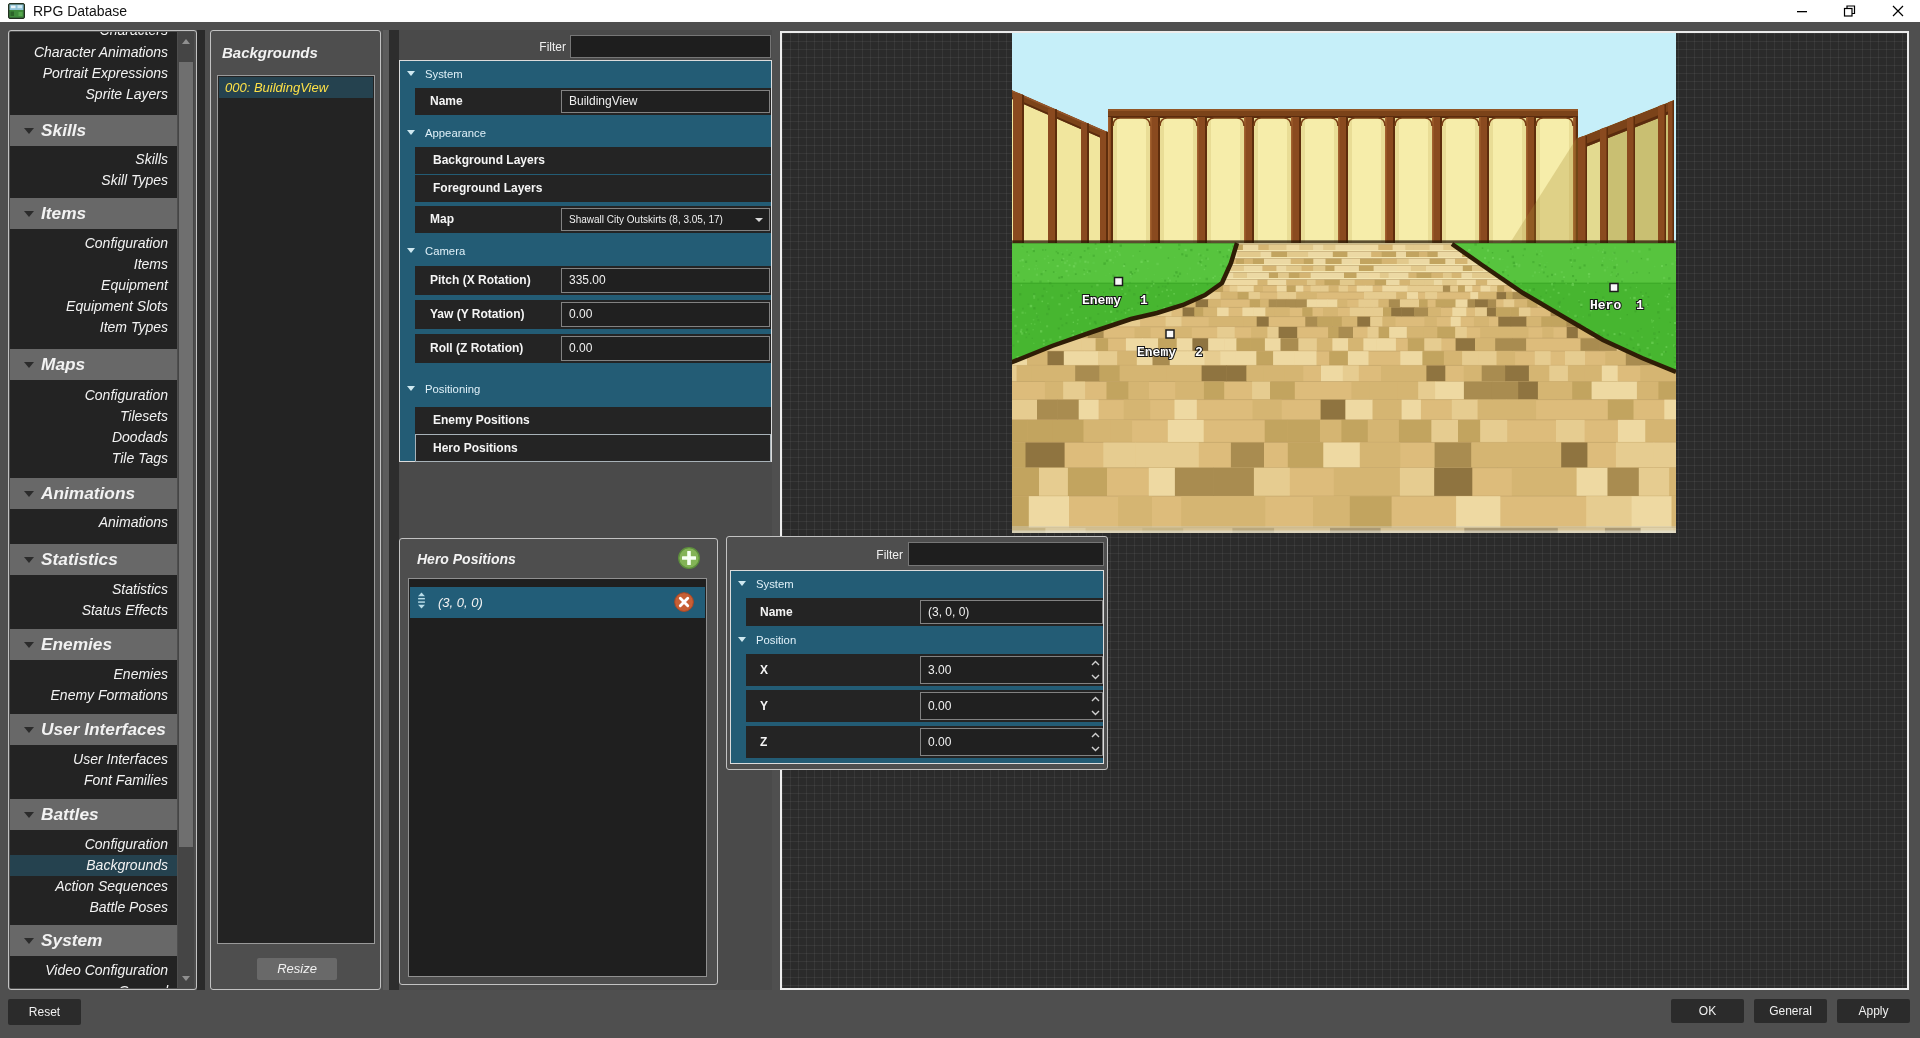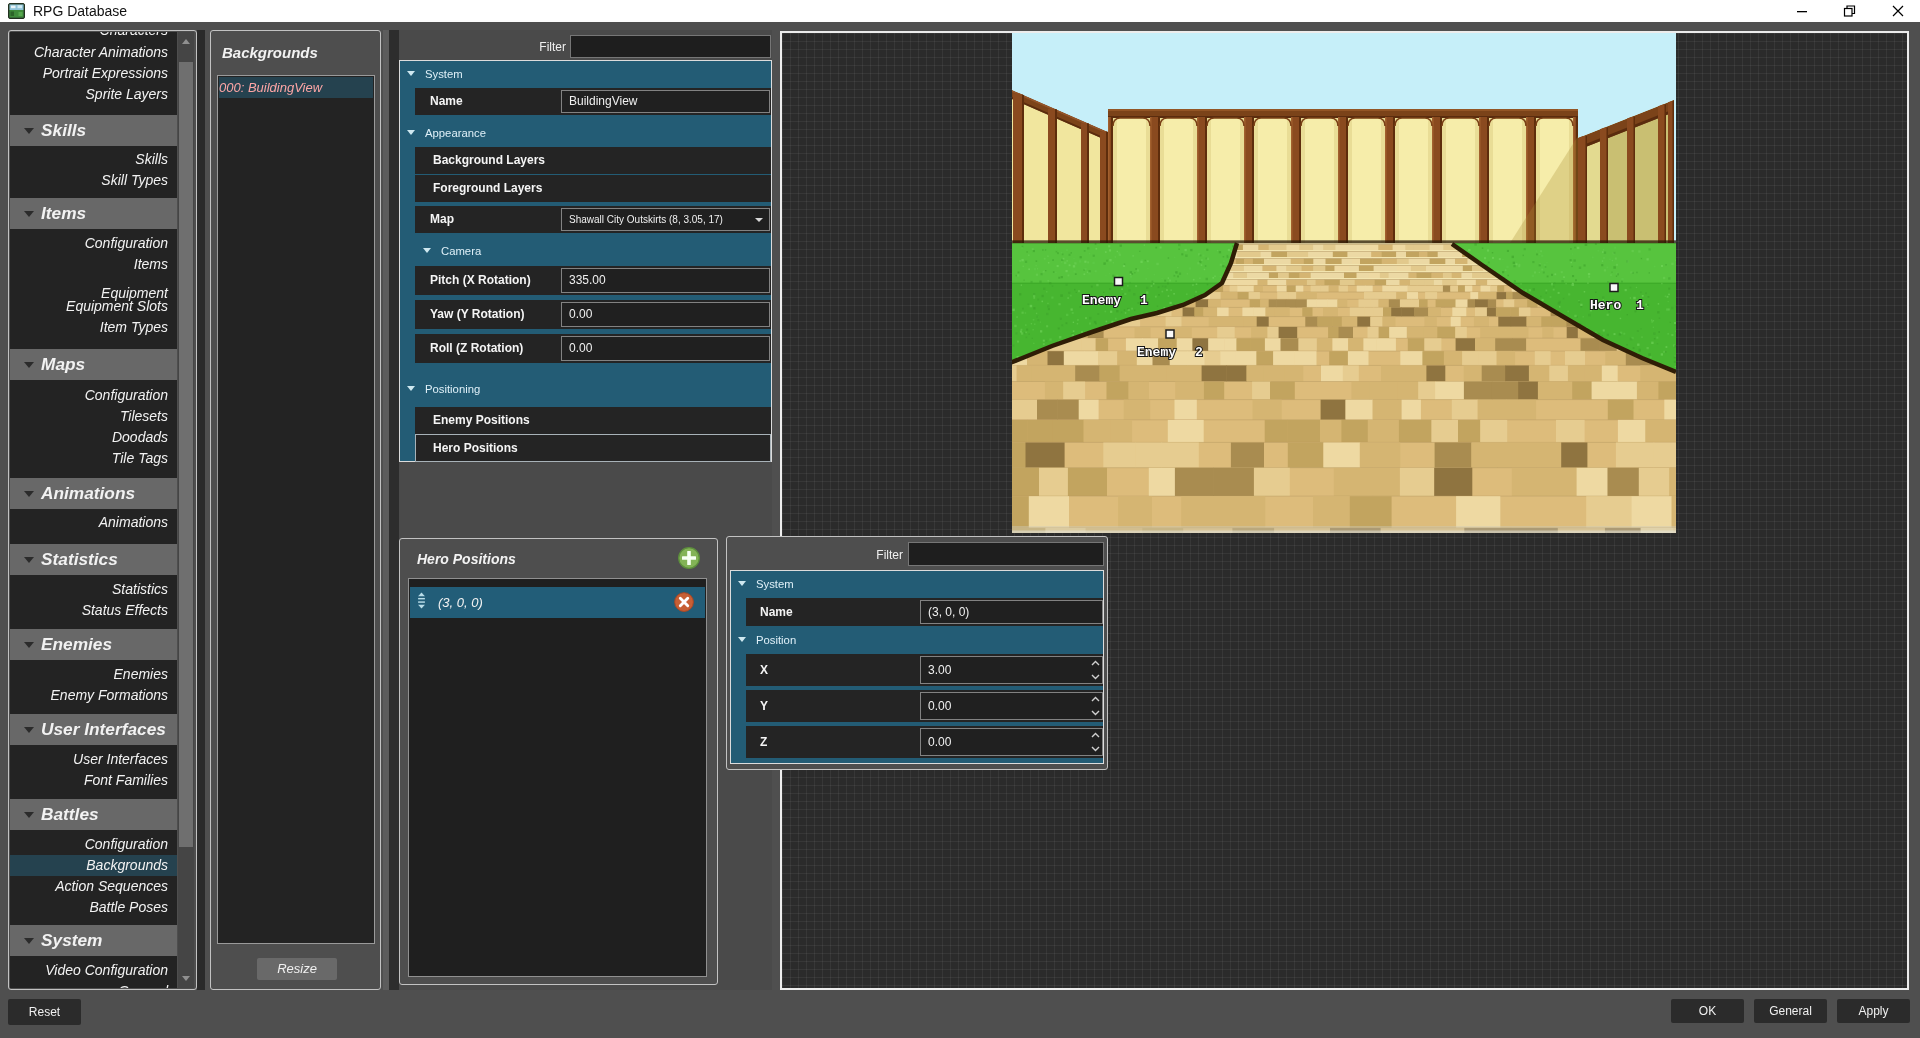--- a/index.html
+++ b/index.html
@@ -22,21 +22,21 @@
 .scar{position:absolute;left:4px;width:0;height:0;border-left:4px solid transparent;border-right:4px solid transparent;}
 .scar.up{top:7px;border-bottom:5px solid #909090;}
 .scar.dn{bottom:7px;border-top:5px solid #909090;}
 #gap1{position:absolute;left:197px;top:30px;width:8px;height:960px;background:#2a2a2a;}
 #gap2a{position:absolute;left:383px;top:30px;width:6px;height:960px;background:#5c5c5c;}
 #gap2b{position:absolute;left:389px;top:30px;width:10px;height:960px;background:#2d2d2d;}
 
 #bgpanel{left:210px;top:30px;width:171px;height:960px;}
 #bgpanel .title{position:absolute;left:11px;top:13px;font-size:15px;font-weight:bold;color:#f2f2f2;}
 #bglist{position:absolute;left:6px;top:44px;width:158px;height:869px;background:#232323;border:1px solid #9a9a9a;}
-#bglist .row{position:absolute;left:1px;top:1px;width:154px;height:21px;line-height:21px;background:#25424f;color:#fca5a5;font-size:13px;}
+#bglist .row{position:absolute;left:1px;top:1px;width:154px;height:21px;line-height:21px;background:#25424f;color:#fde047;font-size:13px;padding-left:6px;}
 #resize{position:absolute;left:46px;top:927px;width:80px;height:22px;background:#696969;color:#f0f0f0;font-size:13px;text-align:center;line-height:22px;border-radius:2px;}
 
 #col3{position:absolute;left:399px;top:30px;width:373px;height:960px;background:#4a4a4a;}
 .flabel{position:absolute;font-size:12px;color:#f0f0f0;text-align:right;}
 .fbox{position:absolute;background:#1e1e1e;border:1px solid #767676;}
 .tealgrid{position:absolute;background:#235c75;border:1px solid #dcdcdc;}
 .cat{position:absolute;color:#dff0f8;font-size:11.3px;}
 .cat .tri{position:absolute;left:8px;top:11px;width:0;height:0;border-left:4.5px solid transparent;border-right:4.5px solid transparent;border-top:5.5px solid #cfe8f0;}
 .cat .ct{position:absolute;left:26px;top:0;}
 .prow{position:absolute;background:#242424;}
@@ -2025,21 +2025,21 @@
 <div class="sitem" style="top:-12px">Characters</div>
 <div class="sitem" style="top:10px">Character Animations</div>
 <div class="sitem" style="top:31px">Portrait Expressions</div>
 <div class="sitem" style="top:52px">Sprite Layers</div>
 <div class="shead" style="top:83px"><span class="tri"></span>Skills</div>
 <div class="sitem" style="top:117px">Skills</div>
 <div class="sitem" style="top:138px">Skill Types</div>
 <div class="shead" style="top:166px"><span class="tri"></span>Items</div>
 <div class="sitem" style="top:201px">Configuration</div>
 <div class="sitem" style="top:222px">Items</div>
-<div class="sitem" style="top:251px">Equipment</div>
+<div class="sitem" style="top:243px">Equipment</div>
 <div class="sitem" style="top:264px">Equipment Slots</div>
 <div class="sitem" style="top:285px">Item Types</div>
 <div class="shead" style="top:317px"><span class="tri"></span>Maps</div>
 <div class="sitem" style="top:353px">Configuration</div>
 <div class="sitem" style="top:374px">Tilesets</div>
 <div class="sitem" style="top:395px">Doodads</div>
 <div class="sitem" style="top:416px">Tile Tags</div>
 <div class="shead" style="top:446px"><span class="tri"></span>Animations</div>
 <div class="sitem" style="top:480px">Animations</div>
 <div class="shead" style="top:512px"><span class="tri"></span>Statistics</div>
@@ -2080,21 +2080,21 @@
 <div class="fbox" style="left:570px;top:35px;width:201px;height:23px"></div>
 <div class="tealgrid" style="left:399px;top:60px;width:373px;height:402px"></div>
 <div class="cat" style="left:399px;top:60px;width:372px;height:28px;line-height:28px">
     <span class="tri"></span>
     <span class="ct">System</span>
   </div>
 <div class="cat" style="left:399px;top:119px;width:372px;height:28px;line-height:28px">
     <span class="tri"></span>
     <span class="ct">Appearance</span>
   </div>
-<div class="cat" style="left:415px;top:237px;width:337px;height:28px;line-height:28px">
+<div class="cat" style="left:399px;top:237px;width:337px;height:28px;line-height:28px">
     <span class="tri"></span>
     <span class="ct">Camera</span>
   </div>
 <div class="cat" style="left:399px;top:375px;width:372px;height:28px;line-height:28px">
     <span class="tri"></span>
     <span class="ct">Positioning</span>
   </div>
 <div class="prow" style="left:415px;top:88px;width:356px;height:27px"></div>
 <div class="plabel" style="left:430px;top:88px;line-height:27px">Name</div>
 <div class="pbox" style="left:561px;top:90px;width:209px;height:23px;line-height:21px">

